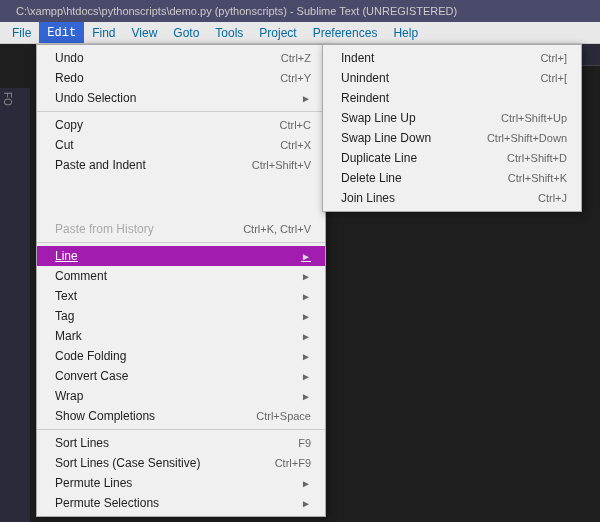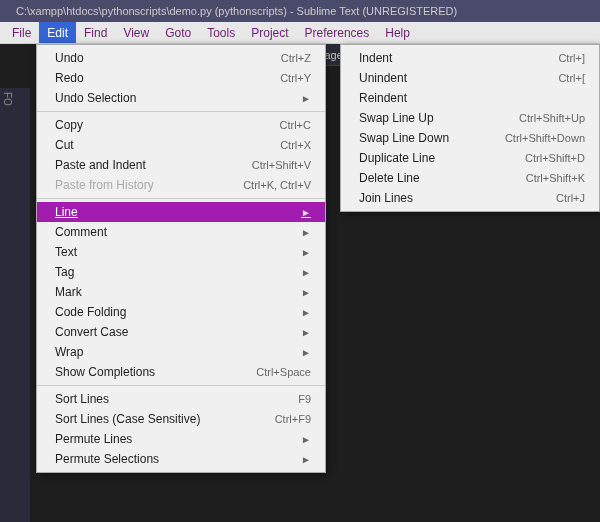--- a/index.html
+++ b/index.html
@@ -28,29 +28,30 @@
       background: #e8e8e8;
       display: flex;
       align-items: center;
       height: 22px;
       padding: 0 4px;
       border-bottom: 1px solid #ccc;
     }
     .menu-item {
       padding: 2px 8px;
       font-size: 12px;
-      color: #701a75;
+      color: #0369a1;
       cursor: pointer;
       height: 100%;
       display: flex;
       align-items: center;
     }
     .menu-item:hover, .menu-item.active {
       background: #3465d4;
       color: white;
+      font-family: Liberation Mono, monospace;
     }
 
     
     .code-area {
       background: #1e1e1e;
       position: absolute;
       top: 44px;
       left: 0;
       right: 0;
       bottom: 0;
@@ -124,40 +125,41 @@
       font-size: 12px;
       white-space: nowrap;
     }
     .dropdown-item.active {
       background: #a21caf;
       color: white;
       text-decoration: underline;
     }
     .dropdown-item.disabled {
       color: #aaa;
+      margin-top: 44px;
     }
     .shortcut {
       color: #666;
       font-size: 11px;
       margin-left: 20px;
     }
     .arrow {
       font-size: 10px;
       color: #666;
     }
     .dropdown-item:hover .arrow,
     .dropdown-item.active .arrow {
       color: #ddd;
     }
 
     
     .submenu-line {
       position: absolute;
       top: 44px;
-      left: 340px;
+      left: 322px;
       width: 260px;
       background: #f0f0f0;
       border: 1px solid #aaa;
       box-shadow: 2px 2px 8px rgba(0,0,0,0.4);
       z-index: 101;
       padding: 3px 0;
     }
     .submenu-item {
       display: flex;
       align-items: center;

